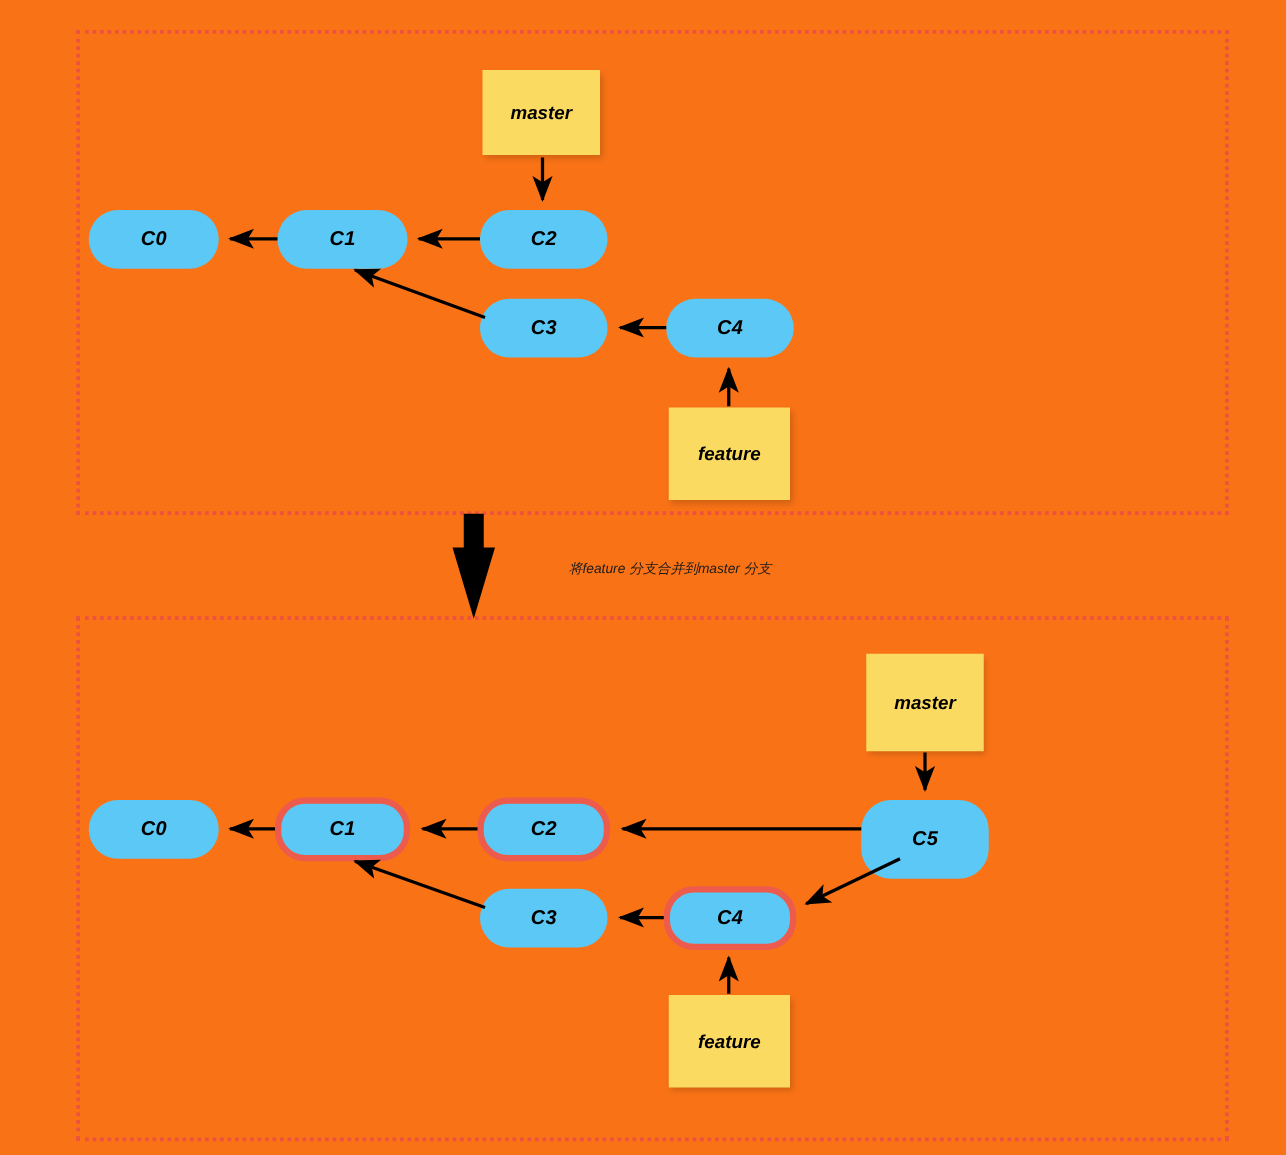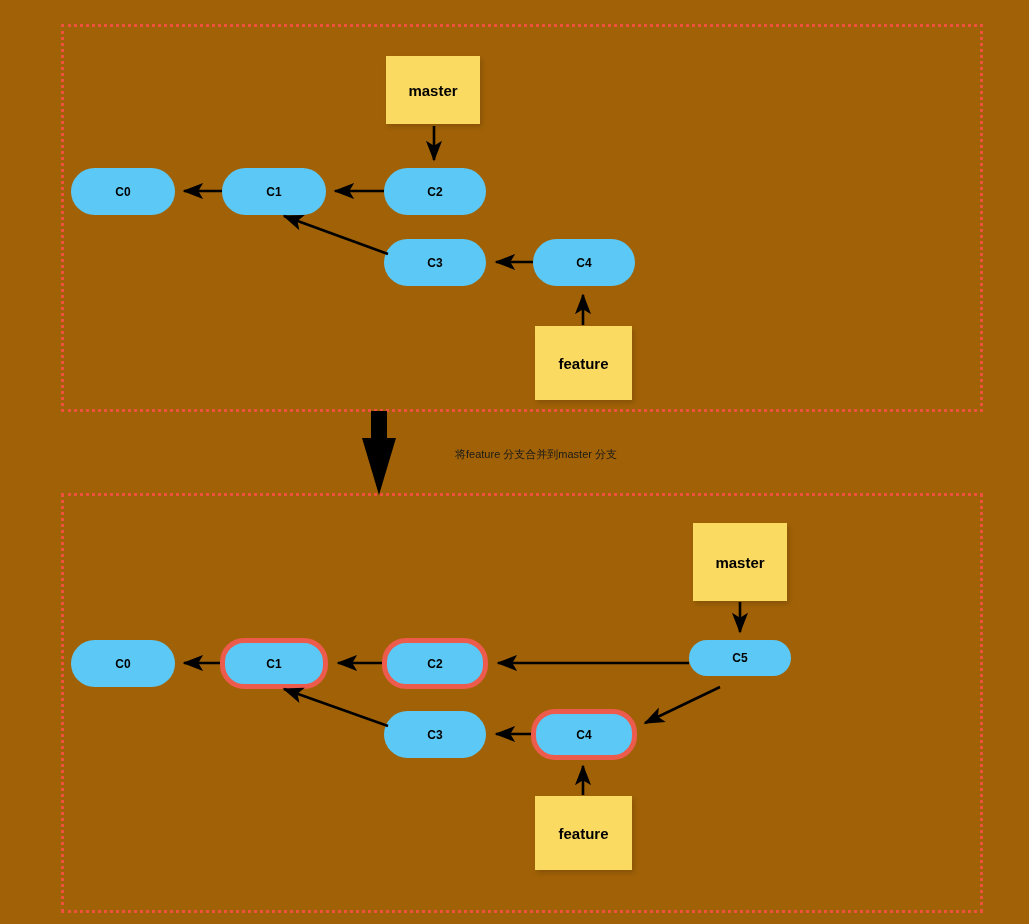--- a/index.html
+++ b/index.html
@@ -7,41 +7,42 @@
     padding: 0;
     background: #ffffff;
   }
   body {
     font-family: "Liberation Sans", "DejaVu Sans", sans-serif;
   }
   #stage {
     position: relative;
     width: 1029px;
     height: 924px;
-    background: #a16207;
+    background: #f97316;
     overflow: hidden;
+    font-style: italic;
   }
   .panel {
     position: absolute;
     border: 3px dotted #ec523e;
     box-sizing: border-box;
     background: transparent;
   }
   #panel-before { left: 61px; top: 24px; width: 922px; height: 388px; }
   #panel-after  { left: 61px; top: 493px; width: 922px; height: 420px; }
 
   .commit {
     position: absolute;
     box-sizing: border-box;
     background: #5cc8f5;
     border-radius: 24px;
     display: flex;
     align-items: center;
     justify-content: center;
-    font-size: 12px;
+    font-size: 16px;
     font-weight: bold;
     color: #000000;
     letter-spacing: 0.2px;
   }
   .commit.merged {
     border: 5px solid #ec5b4b;
   }
 
   .note {
     position: absolute;
@@ -95,21 +96,21 @@
 
   <div class="panel" id="panel-after"></div>
 
   <div class="note" style="left:693px; top:523px; width:94px; height:78px;">master</div>
 
   <div class="commit" style="left:71px;  top:640px; width:104px; height:47px;">C0</div>
   <div class="commit merged" style="left:220px; top:638px; width:108px; height:51px;">C1</div>
   <div class="commit merged" style="left:382px; top:638px; width:106px; height:51px;">C2</div>
   <div class="commit" style="left:384px; top:711px; width:102px; height:47px;">C3</div>
   <div class="commit merged" style="left:531px; top:709px; width:106px; height:51px;">C4</div>
-  <div class="commit" style="left:689px; top:640px; width:102px; height:36px;">C5</div>
+  <div class="commit" style="left:689px; top:640px; width:102px; height:63px;">C5</div>
 
   <div class="note" style="left:535px; top:796px; width:97px; height:74px;">feature</div>
 
   <svg class="edges" viewBox="0 0 1029 924">
     <defs>
       <marker id="ah" markerWidth="9" markerHeight="9" refX="7.4" refY="3.4" orient="auto" markerUnits="strokeWidth">
         <path d="M0,0.3 L8,3.4 L0,6.5 L1.9,3.4 Z" fill="#000000"></path>
       </marker>
     </defs>
 

